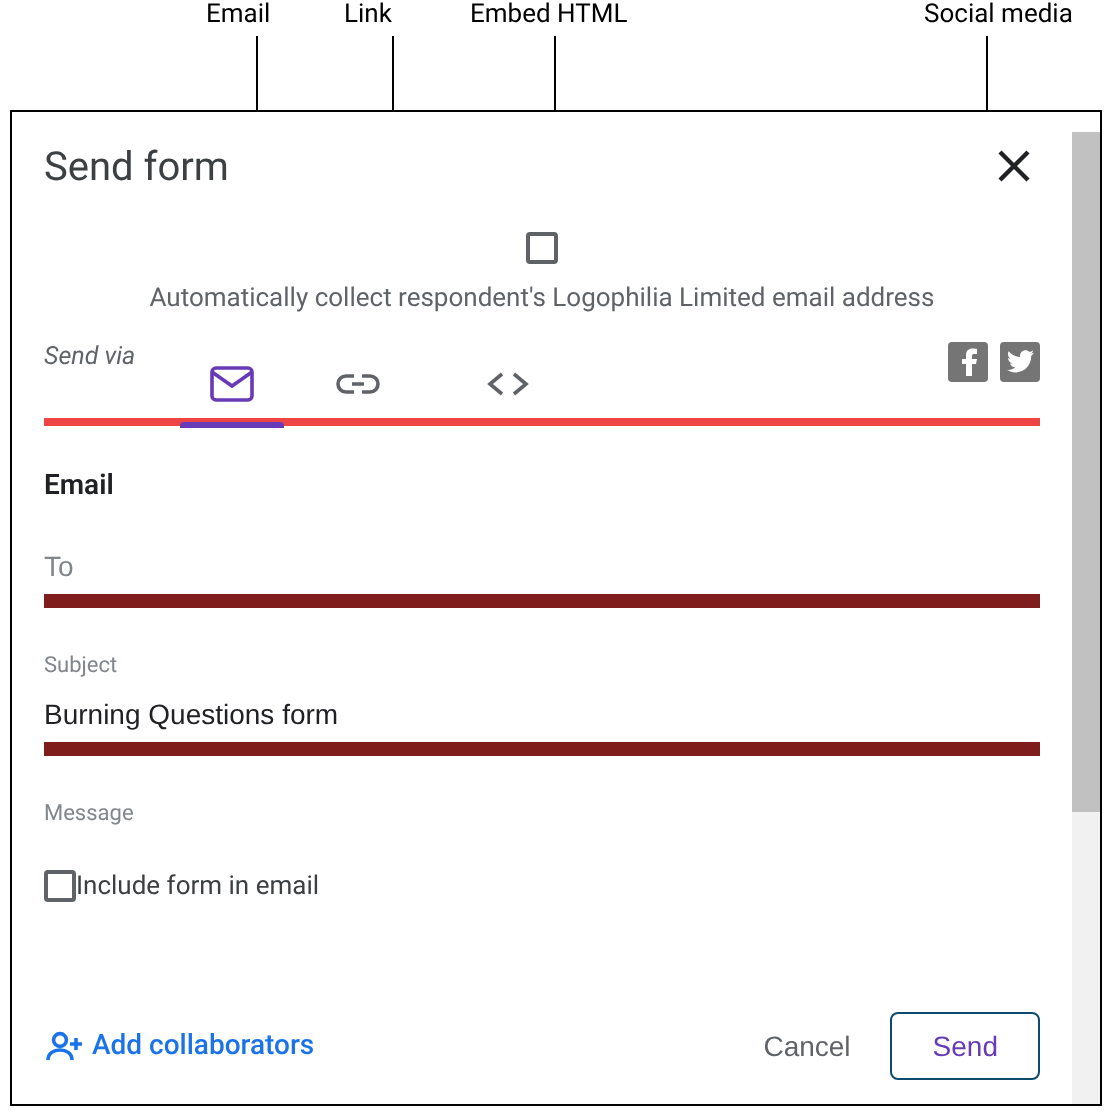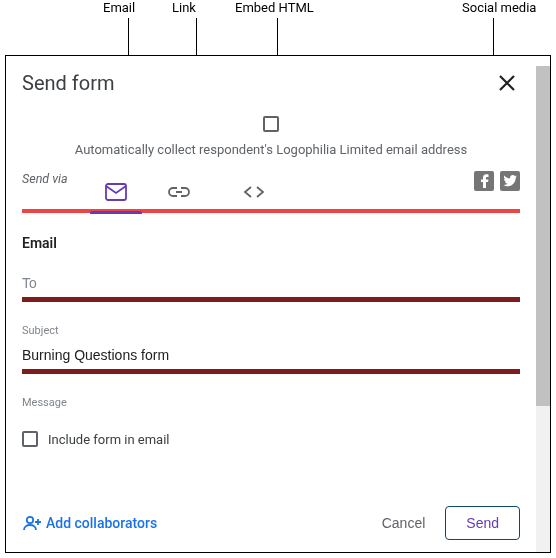--- a/index.html
+++ b/index.html
@@ -156,35 +156,34 @@
   .field {
     margin-bottom: 22px;
   }
   .field-label {
     font-size: 11px;
     color: #80868b;
     margin-bottom: 4px;
   }
   .field-input {
     border: none;
-    border-bottom: 5px solid #7f1d1d;
+    border-bottom: 7px solid #7f1d1d;
     width: 100%;
     font-size: 14px;
     padding: 6px 0;
     color: #202124;
     outline: none;
     background: transparent;
   }
   .field-input::placeholder {
     color: #80868b;
   }
   .include-row {
     display: flex;
     align-items: center;
-    gap: 10px;
     font-size: 13px;
     color: #3c4043;
     margin-top: 8px;
   }
   .footer {
     position: absolute;
     bottom: 0;
     left: 16px;
     right: 30px;
     display: flex;

